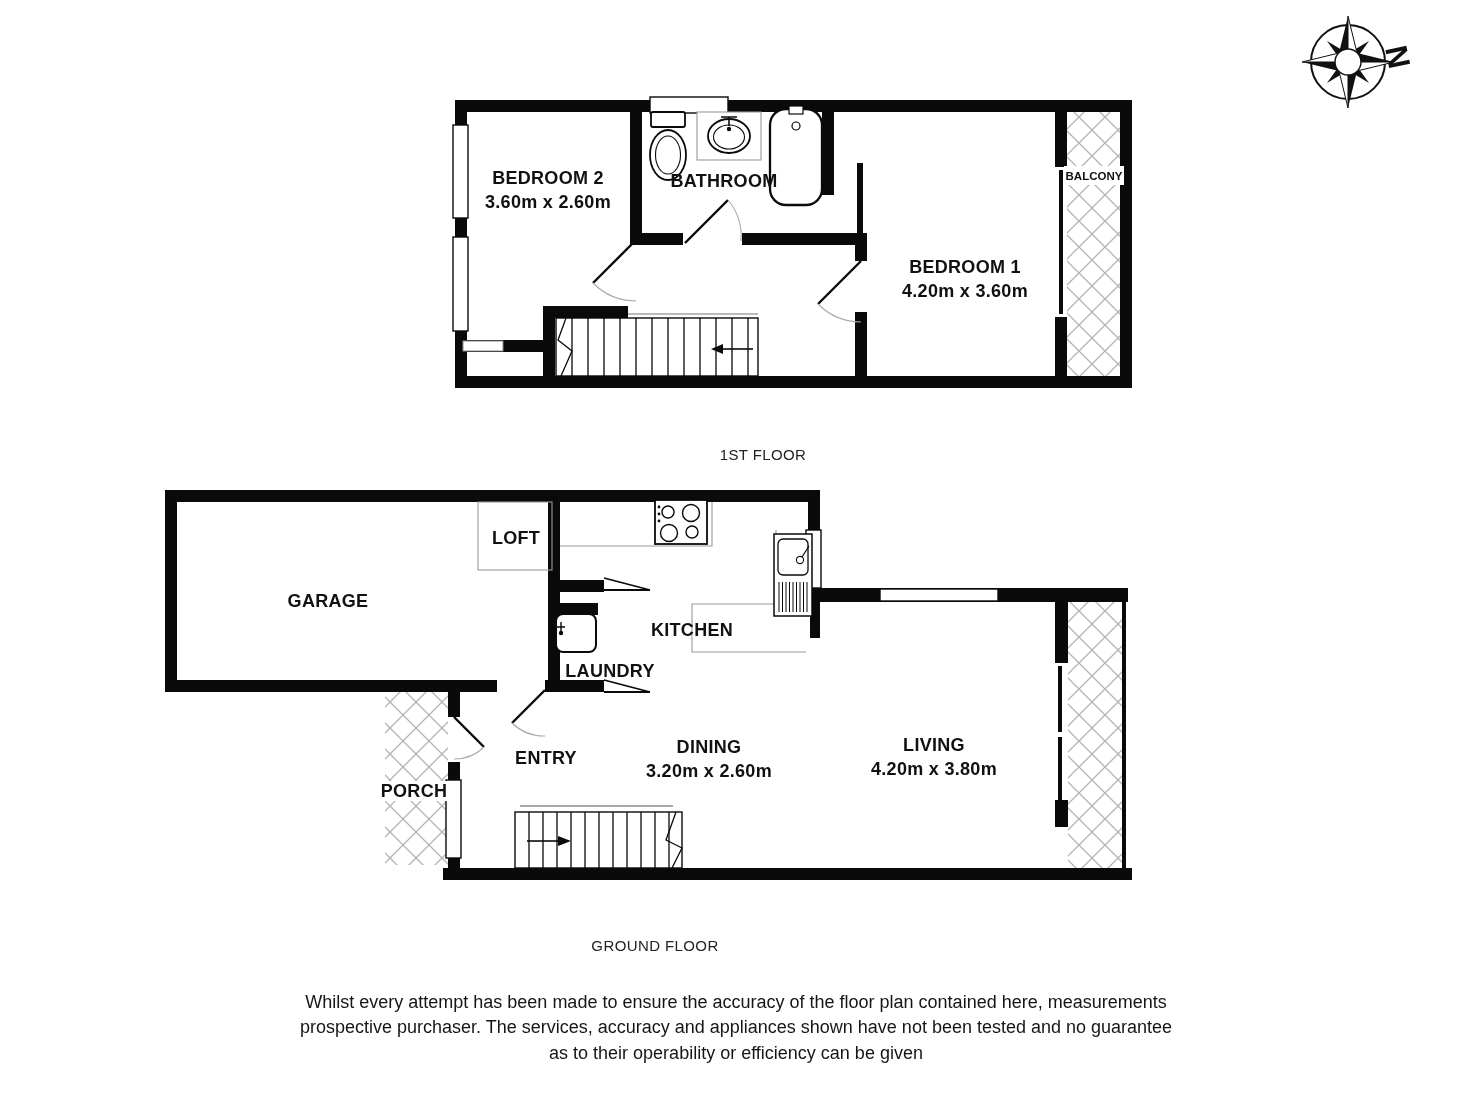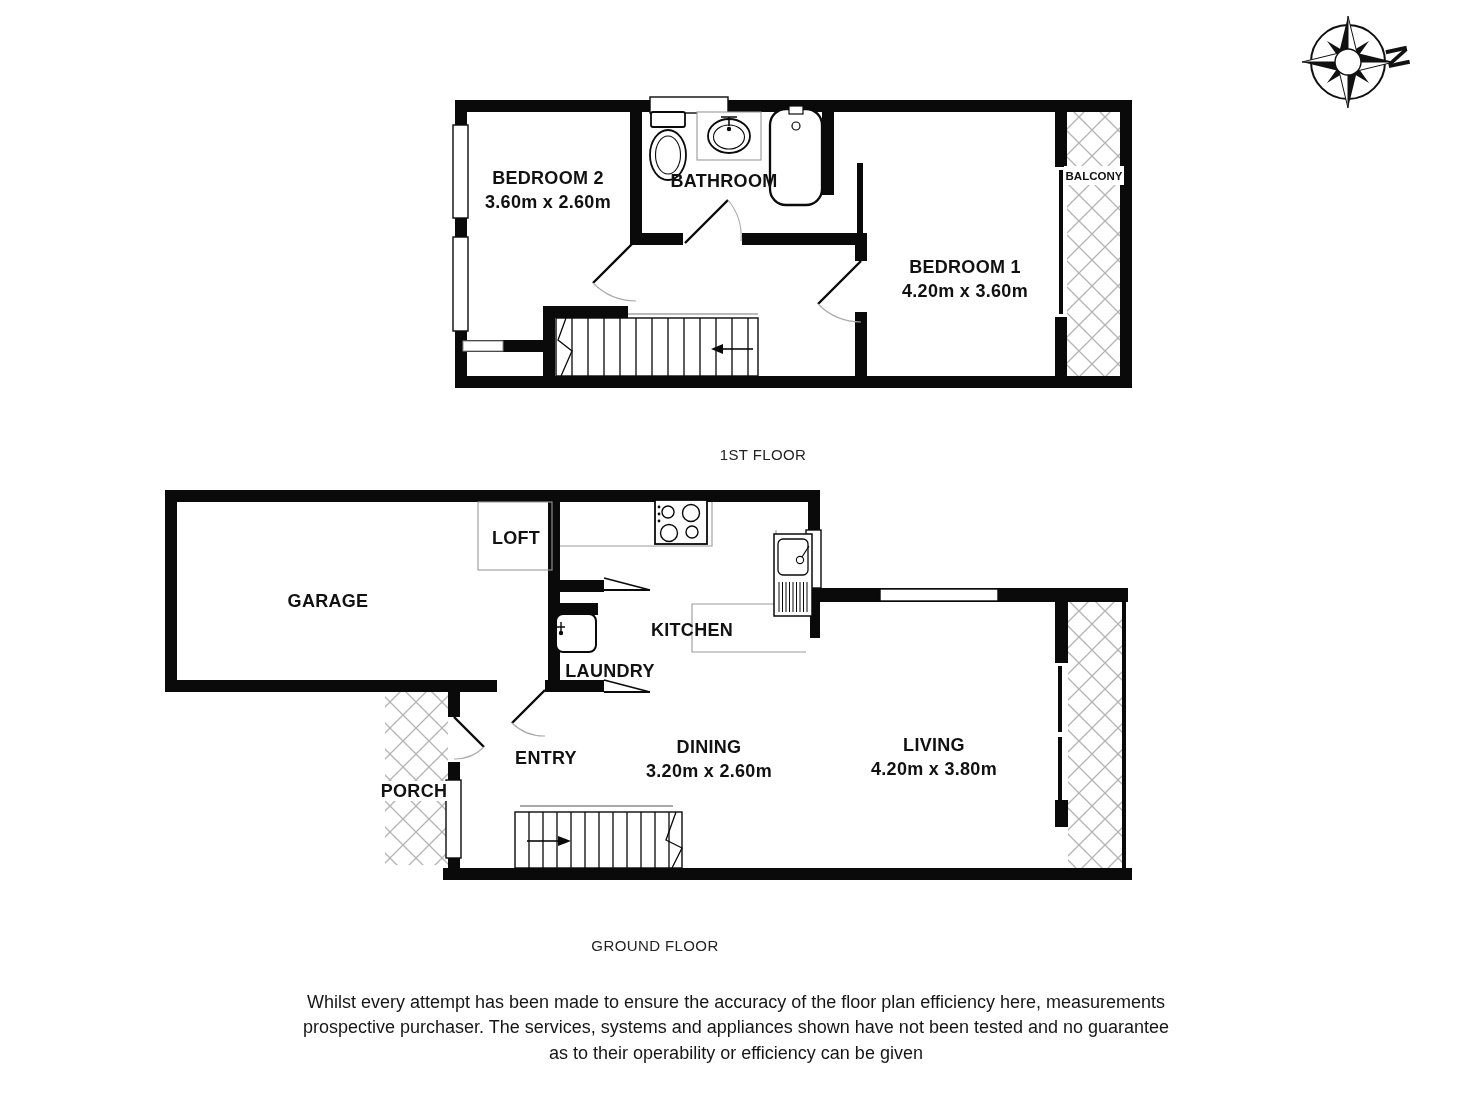--- a/index.html
+++ b/index.html
@@ -219,17 +219,17 @@
     <text class="rl" x="414" y="797">PORCH</text>
     <text class="rl" x="709" y="753">DINING</text>
     <text class="rl" x="709" y="777">3.20m x 2.60m</text>
     <text class="rl" x="934" y="751">LIVING</text>
     <text class="rl" x="934" y="775">4.20m x 3.80m</text>
     <text class="ft" x="655" y="951">GROUND FLOOR</text>
   </g>
 </svg>
 
   <div class="disclaimer">
-    <div>Whilst every attempt has been made to ensure the accuracy of the floor plan efficiency here, measurements</div>
-    <div>prospective purchaser. The services, systems and appliances shown have not been tested and no guarantee</div>
+    <div>Whilst every attempt has been made to ensure the accuracy of the floor plan contained here, measurements</div>
+    <div>prospective purchaser. The services, accuracy and appliances shown have not been tested and no guarantee</div>
     <div>as to their operability or efficiency can be given</div>
   </div>
 </div>
 
 </body></html>

